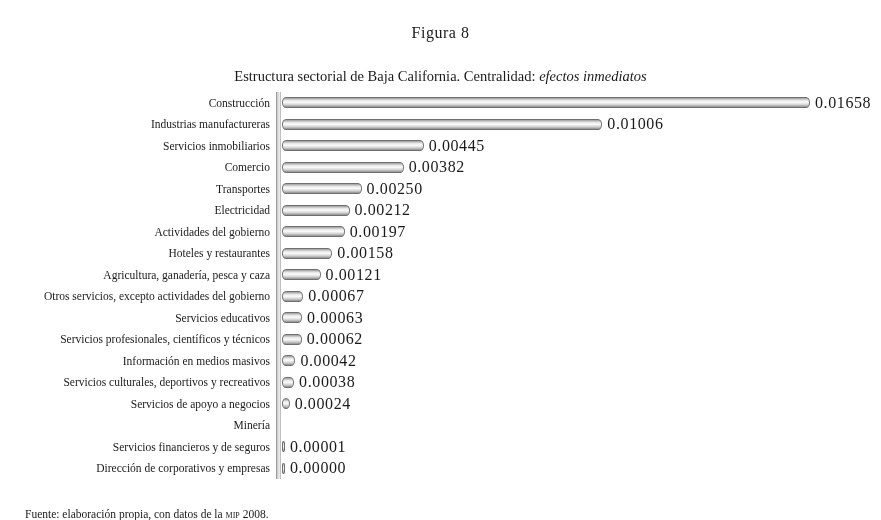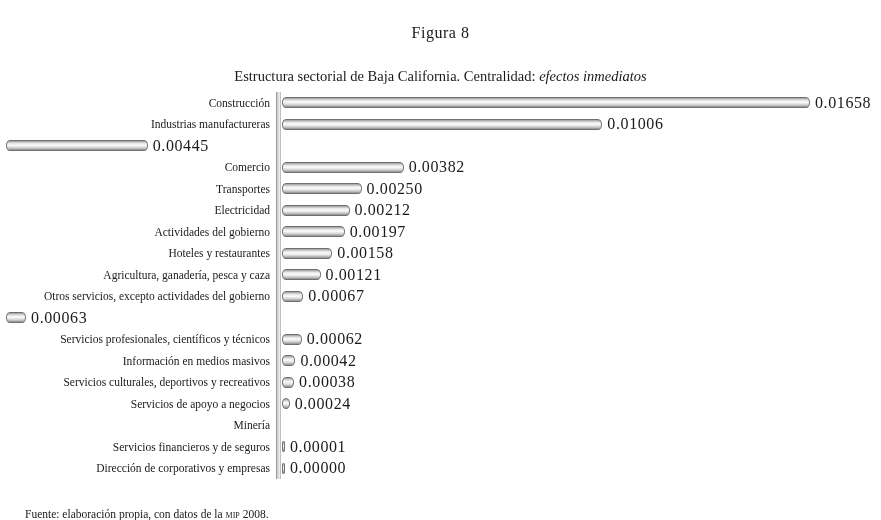--- a/index.html
+++ b/index.html
@@ -111,20 +111,21 @@
           </div>
         </div>
         <div class="row">
           <span class="label">Industrias manufactureras</span>
           <div class="bar-area">
             <div class="bar" style="width: 320.367px;"></div>
             <span class="value">0.01006</span>
           </div>
         </div>
         <div class="row">
+          <span class="label">Servicios inmobiliarios</span>
           <div class="bar-area">
             <div class="bar" style="width: 141.713px;"></div>
             <span class="value">0.00445</span>
           </div>
         </div>
         <div class="row">
           <span class="label">Comercio</span>
           <div class="bar-area">
             <div class="bar" style="width: 121.65px;"></div>
             <span class="value">0.00382</span>
@@ -166,20 +167,21 @@
           </div>
         </div>
         <div class="row">
           <span class="label">Otros servicios, excepto actividades del gobierno</span>
           <div class="bar-area">
             <div class="bar" style="width: 21.3365px;"></div>
             <span class="value">0.00067</span>
           </div>
         </div>
         <div class="row">
+          <span class="label">Servicios educativos</span>
           <div class="bar-area">
             <div class="bar" style="width: 20.0627px;"></div>
             <span class="value">0.00063</span>
           </div>
         </div>
         <div class="row">
           <span class="label">Servicios profesionales, científicos y técnicos</span>
           <div class="bar-area">
             <div class="bar" style="width: 19.7443px;"></div>
             <span class="value">0.00062</span>

